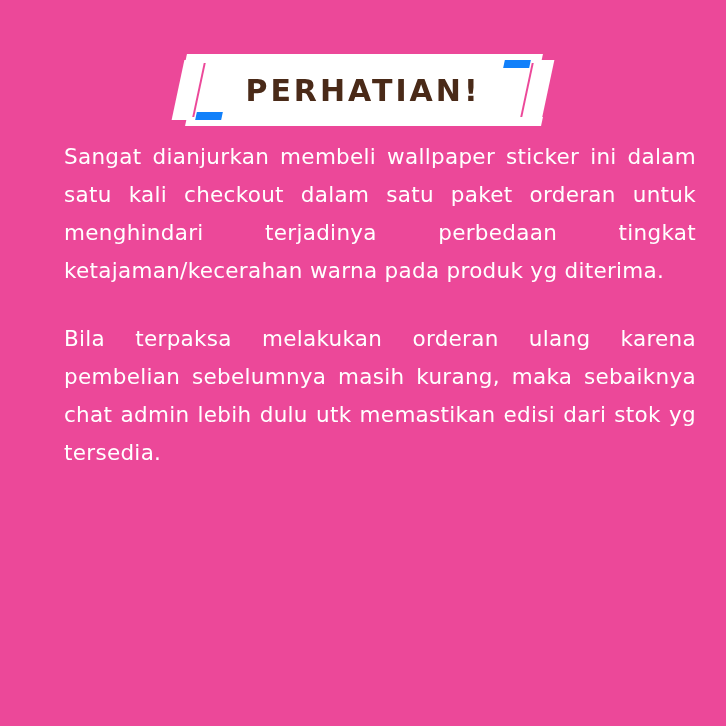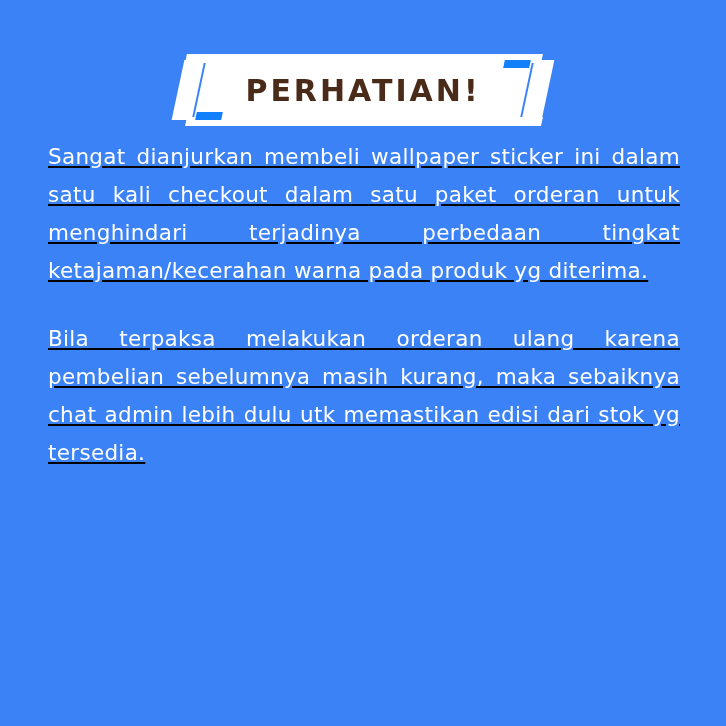--- a/index.html
+++ b/index.html
@@ -10,21 +10,21 @@
     width: 726px;
     height: 726px;
     background: #1180FA;
     font-family: "DejaVu Sans", sans-serif;
     overflow: hidden;
   }
   .poster {
     position: relative;
     width: 726px;
     height: 726px;
-    background: #3b82f6;
+    background: #ec4899;
     box-sizing: border-box;
   }
 
   
   .banner {
     position: absolute;
     left: 0;
     top: 26px;
     width: 726px;
     height: 86px;
@@ -110,24 +110,23 @@
     top: 34px;
     width: 26px;
     height: 8px;
     background: #1180FA;
     transform: skewX(-12deg);
   }
 
   
   .body-copy {
     position: absolute;
-    left: 48px;
+    left: 64px;
     top: 138px;
     width: 632px;
-    text-decoration: underline;
   }
   .para {
     color: #ffffff;
     font-family: "DejaVu Sans", sans-serif;
     font-size: 21.5px;
     line-height: 38px;
     text-align: justify;
     letter-spacing: 0.3px;
     margin: 0 0 30px 0;
   }

